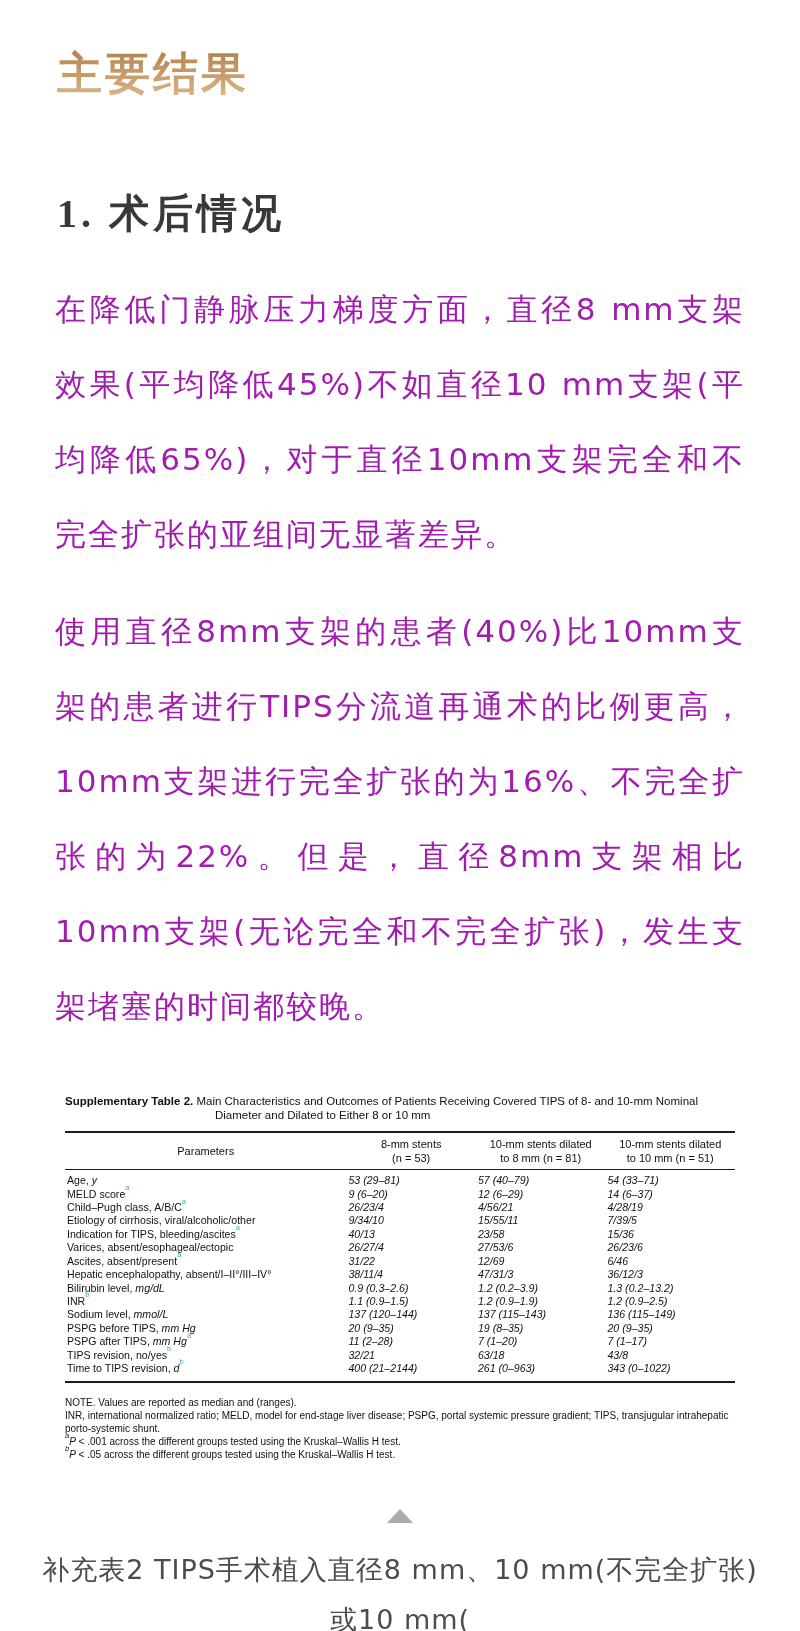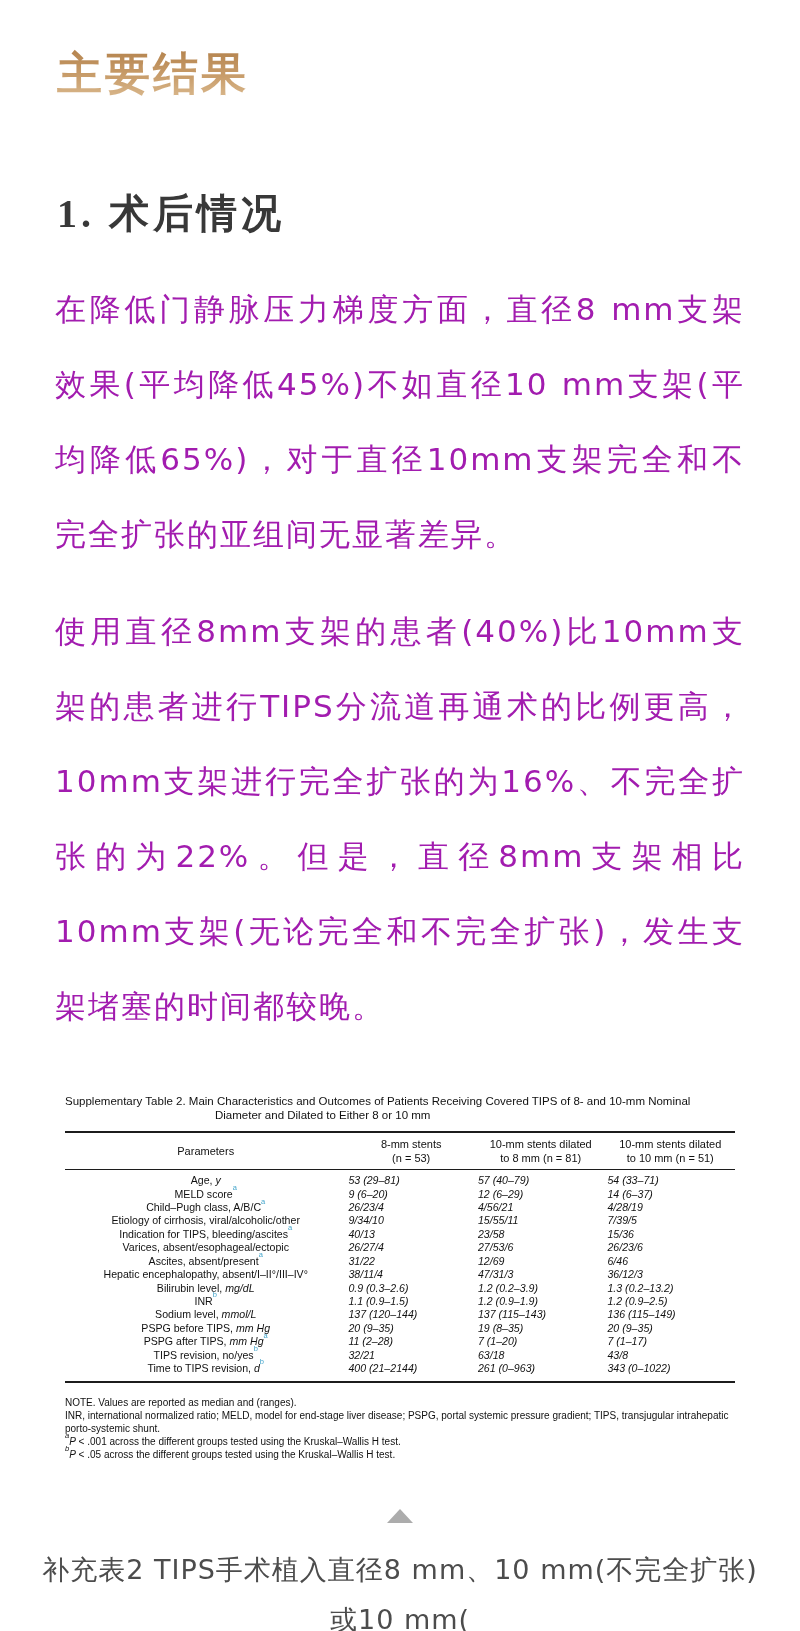--- a/index.html
+++ b/index.html
@@ -36,34 +36,34 @@
     color:#a21caf;text-align:justify;text-justify:inter-character;
   }
   .para + .para{margin-top:22px;}
 
   
   .table-card{margin:50px 65px 0;width:670px;font-family:"Liberation Sans","DejaVu Sans",sans-serif;color:#111;}
   .tbl-title{
     font-size:11.5px;line-height:14px;
     padding-left:150px;text-indent:-150px;
   }
-  .tbl-title b{font-weight:400;}
+  .tbl-title b{font-weight:700;}
   table.data{
     width:100%;border-collapse:collapse;margin-top:9px;
     border-top:2px solid #1c1c1c;border-bottom:2px solid #1c1c1c;
   }
   table.data thead th{
     border-bottom:1.5px solid #1c1c1c;
     font-weight:400;font-size:11px;line-height:13.5px;
     padding:5px 2px 4px;text-align:center;vertical-align:middle;
   }
   table.data td{
     font-size:10.6px;line-height:13.4px;padding:0 2px;vertical-align:top;
   }
-  td.param{text-align:center;width:42%;}
+  td.param{text-align:left;width:42%;}
   td.val{text-align:left;width:19.33%;font-style:italic;}
   table.data tbody tr:first-child td{padding-top:4px;}
   table.data tbody tr:last-child td{padding-bottom:6px;}
   .it{font-style:italic;}
   sup.mark{color:#45a5cb;font-size:7.5px;line-height:0;position:relative;top:-3px;}
   sup.plain{font-size:7.5px;line-height:0;position:relative;top:-3px;font-style:italic;}
 
   .notes{margin-top:13px;font-size:10px;line-height:13px;color:#111;}
   .notes .note-line{margin:0;}
 

